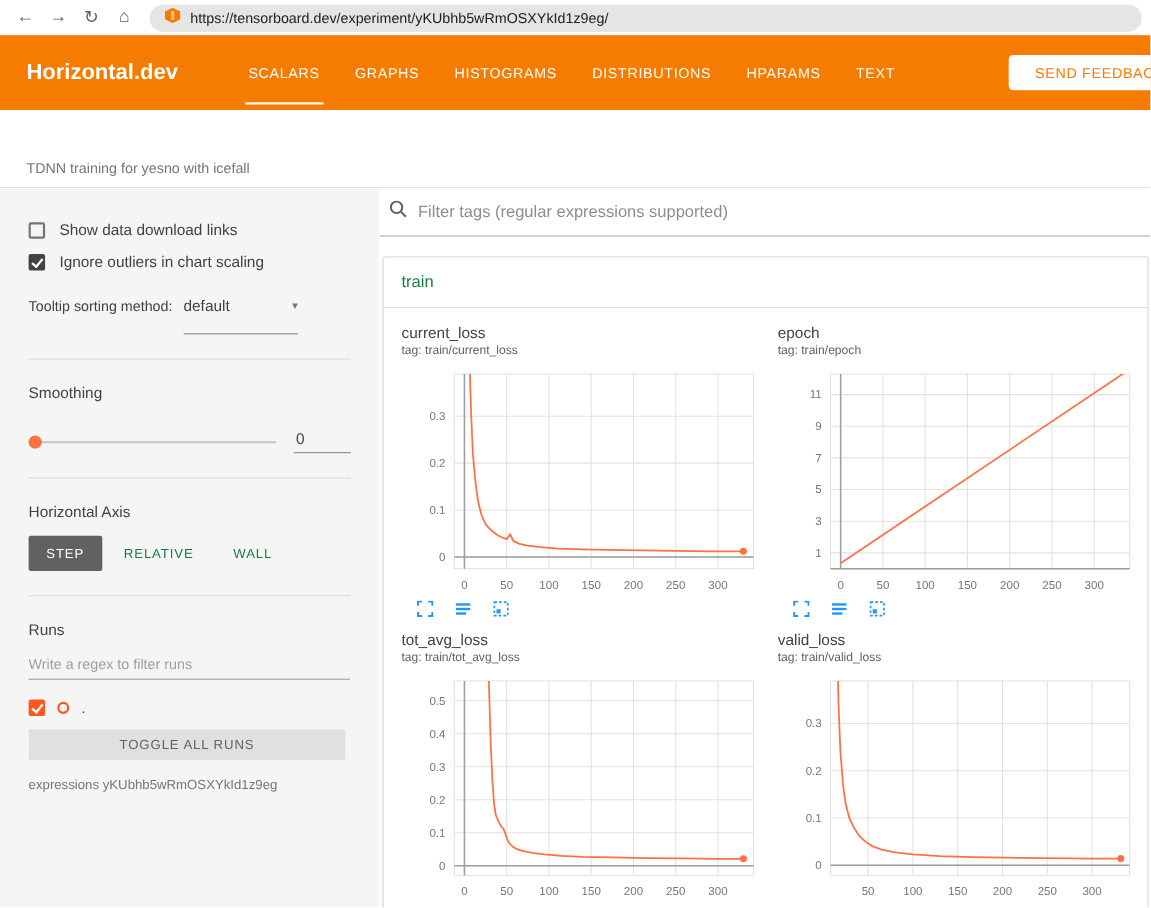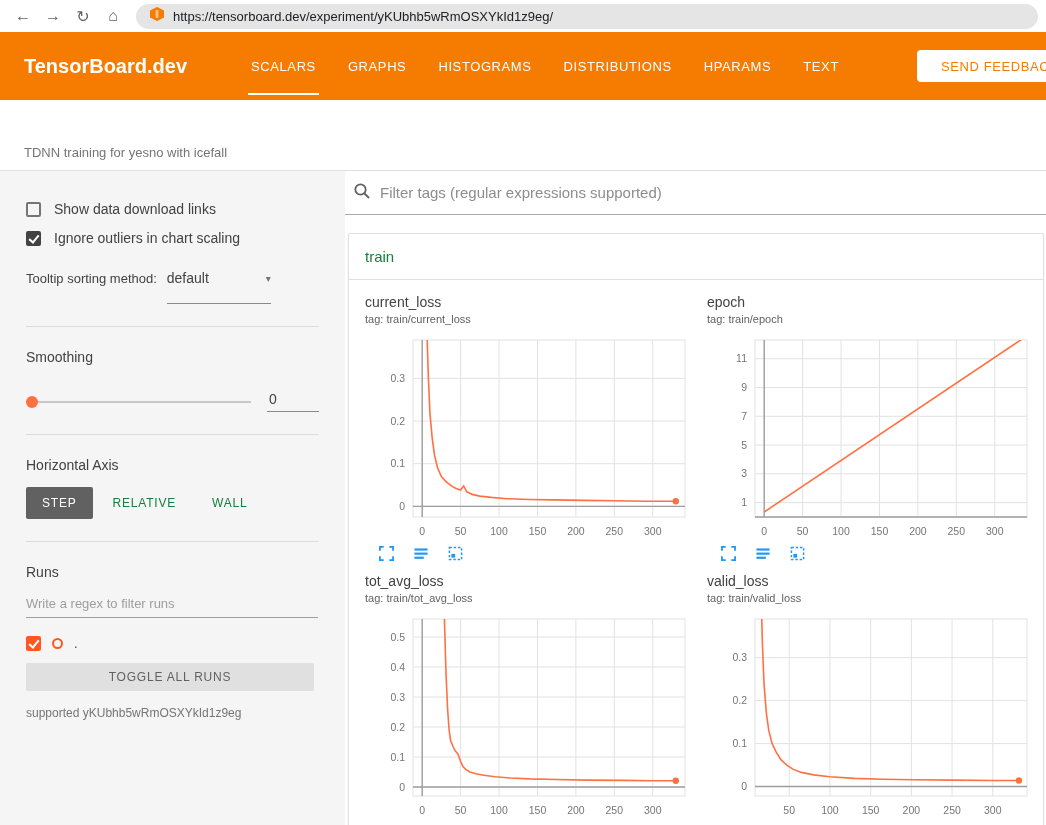--- a/index.html
+++ b/index.html
@@ -107,21 +107,21 @@
       <svg width="14" height="14" viewBox="0 0 14 14">
           <polygon points="7,0 14,3.5 14,10.5 7,14 0,10.5 0,3.5" fill="#f57c00"></polygon>
           <rect x="5.6" y="3" width="2.8" height="8" fill="#fff" opacity="0.55"></rect>
         </svg>
     </span>
     <span class="addr-url">https://tensorboard.dev/experiment/yKUbhb5wRmOSXYkId1z9eg/</span>
   </div>
 </div>
 
 <div class="app-header">
-  <div class="logo">TensorBoard.dev</div>
+  <div class="logo">Horizontal.dev</div>
   <nav class="tabs">
     <div class="tab active">SCALARS</div>
     <div class="tab">GRAPHS</div>
     <div class="tab">HISTOGRAMS</div>
     <div class="tab">DISTRIBUTIONS</div>
     <div class="tab">HPARAMS</div>
     <div class="tab">TEXT</div>
   </nav>
   <button class="feedback-btn">SEND FEEDBACK</button>
 </div>
@@ -165,21 +165,21 @@
     </div>
     <hr class="divider">
     <div class="section-label">Runs</div>
     <input class="runs-filter" placeholder="Write a regex to filter runs" style="">
     <div class="run-row">
       <span class="checkbox orange"></span>
       <span class="run-circle"></span>
       <span class="run-name">.</span>
     </div>
     <button class="toggle-btn">TOGGLE ALL RUNS</button>
-    <div class="exp-name">supported yKUbhb5wRmOSXYkId1z9eg</div>
+    <div class="exp-name">expressions yKUbhb5wRmOSXYkId1z9eg</div>
   </aside>
 
   <section class="main">
     <div class="filter-row">
       <span>
         <svg width="18" height="18" viewBox="0 0 18 18" fill="none" stroke="#616161" stroke-width="1.8">
             <circle cx="7.5" cy="7.5" r="5.2"></circle>
             <line x1="11.5" y1="11.5" x2="16" y2="16"></line>
           </svg>
       </span>

